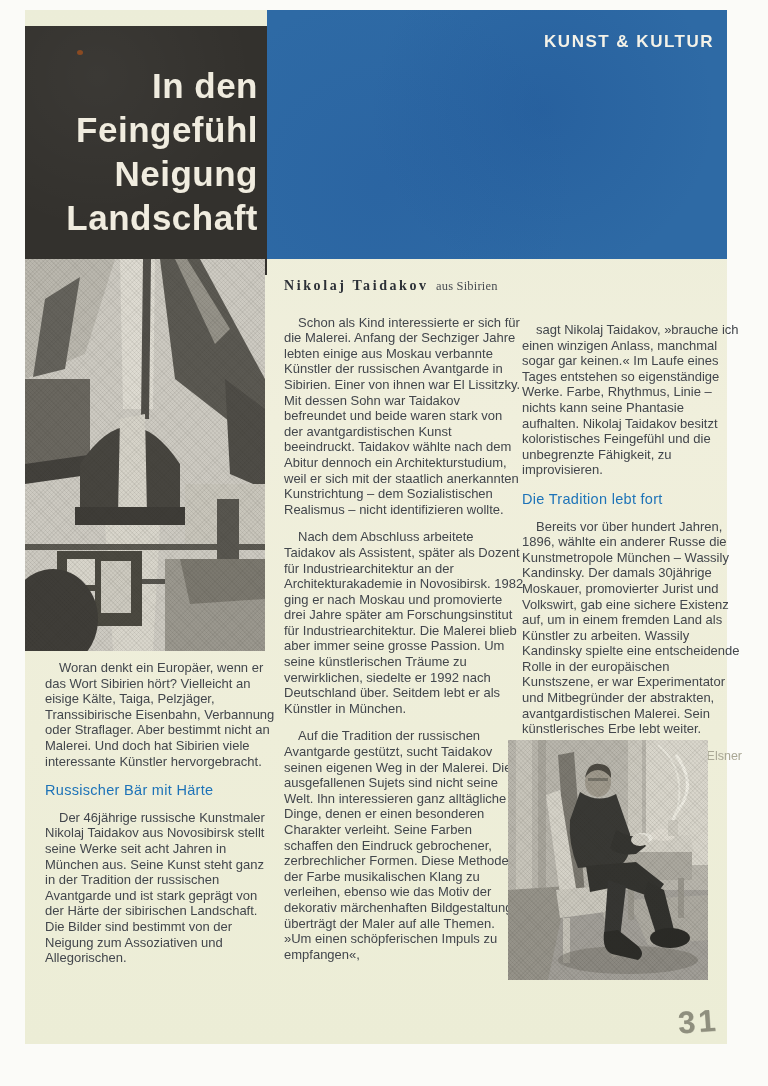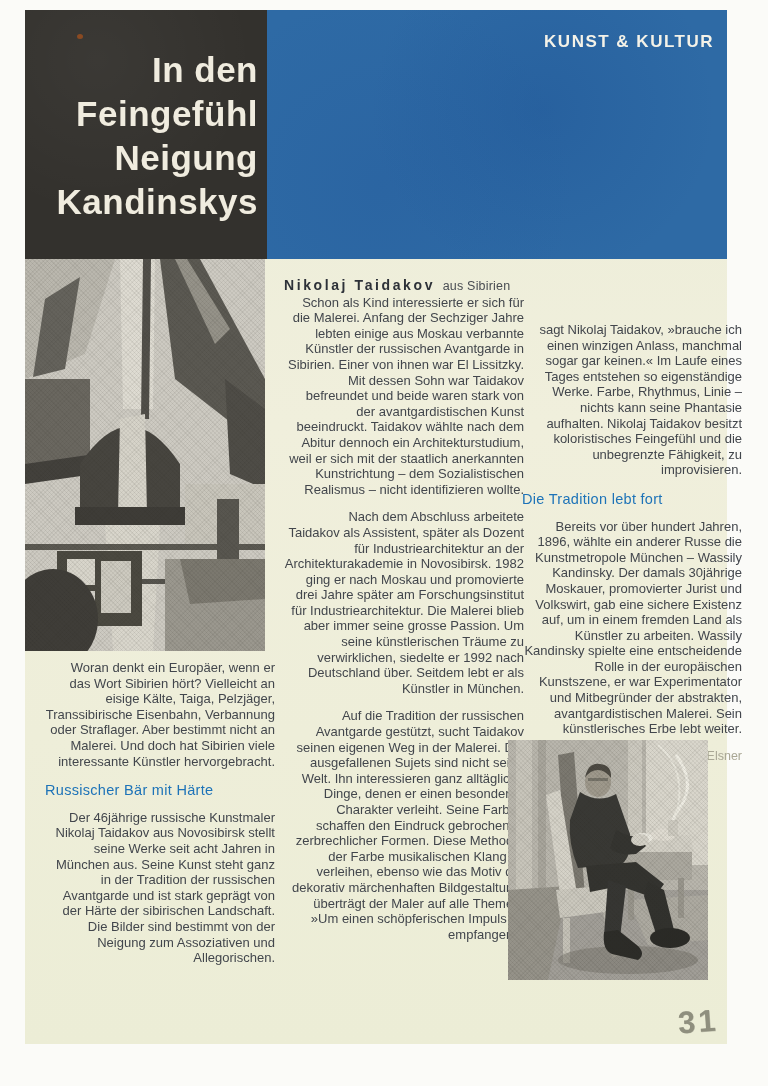--- a/index.html
+++ b/index.html
@@ -5,21 +5,21 @@
   html,body { margin:0; padding:0; }
   body { width:768px; height:1086px; background:#fcfcfa; overflow:hidden;
          font-family:"Liberation Sans", sans-serif; }
   .scan { position:relative; width:768px; height:1086px; background:#fbfbf8; }
 
   .page { position:absolute; left:25px; top:10px; width:702px; height:1034px;
           background:#eeeeda;
           background-image: linear-gradient(180deg, #ecedd8 0%, #f0efdc 40%, #ecedd6 100%); }
 
   
-  .header-black { position:absolute; left:0; top:0; width:242px; height:249px;
+  .header-black { position:absolute; left:0; top:16px; width:242px; height:249px;
                   background:#33312d;
                   background-image: radial-gradient(circle at 30% 20%, rgba(255,255,255,0.04), transparent 60%); }
   .headline { position:absolute; right:9px; top:38px; text-align:right;
               color:#f0ecdf; font-weight:bold; font-size:35px; line-height:44px;
               letter-spacing:0.5px; }
   .headline span { display:block; }
   .speck { position:absolute; left:52px; top:24px; width:6px; height:5px;
            background:#8a4a22; border-radius:50%; }
 
   .header-blue { position:absolute; left:242px; top:0; width:460px; height:249px;
@@ -34,28 +34,28 @@
   .photo    { position:absolute; left:483px; top:730px; width:200px; height:240px; }
   .painting svg, .photo svg { display:block; width:100%; height:100%; }
   .halftone { position:absolute; inset:0; pointer-events:none;
       background-image:
         repeating-linear-gradient(45deg,  rgba(40,38,30,0.07) 0 1px, transparent 1px 3px),
         repeating-linear-gradient(-45deg, rgba(40,38,30,0.06) 0 1px, transparent 1px 3px),
         linear-gradient(0deg, rgba(238,236,215,0.10), rgba(238,236,215,0.10)); }
 
   
   .col { position:absolute; font-size:13px; line-height:15.6px; color:#42464c; }
-  .col p { margin:0 0 12px 0; text-indent:14px;text-align:right; }
+  .col p { margin:0 0 12px 0; text-indent:14px; }
   .subhead { color:#1d73b8; font-weight:normal; font-size:14.5px;
              margin:14px 0 11px 0; text-indent:0; letter-spacing:0.3px; }
   .col-left   { left:20px;  top:650px; width:230px; }
   .col-middle { left:259px; top:268px; width:240px; }
   .col-right  { left:497px; top:312px; width:220px; }
 
-  .byline { white-space:nowrap; }
+  .byline { margin-bottom:20px; white-space:nowrap;font-family:Liberation Serif, serif; }
   .byline .name { font-weight:bold; font-size:14px; letter-spacing:2.6px; color:#2d3138; }
   .byline .origin { font-size:12.5px; letter-spacing:0.2px; color:#494d53; margin-left:4px; }
 
   .author { text-align:right; color:#a9a795; font-size:12.5px; margin:0; text-indent:0; }
 
   .page-number { position:absolute; left:653px; top:994px; font-size:31px; font-weight:bold;
                  color:#8f8f7e; letter-spacing:3px; transform:rotate(-4deg);
                  text-shadow:0.5px 0.5px 0 rgba(60,60,50,0.25); }
 </style>
 </head>
@@ -63,21 +63,21 @@
 
 <div class="scan">
   <div class="page">
 
     <div class="header-black">
       <div class="speck"></div>
       <div class="headline">
         <span>In den</span>
         <span>Feingefühl</span>
         <span>Neigung</span>
-        <span>Kandinskys</span>
+        <span>Landschaft</span>
       </div>
     </div>
     <div class="header-blue">
       <div class="category">KUNST &amp; KULTUR</div>
     </div>
 
     <div class="painting">
       <svg viewBox="0 0 240 392" preserveAspectRatio="none">
         <rect x="0" y="0" width="240" height="392" fill="#c9c6bf"></rect>
         <polygon points="0,0 90,0 60,95 0,120" fill="#b4b1a9"></polygon>

